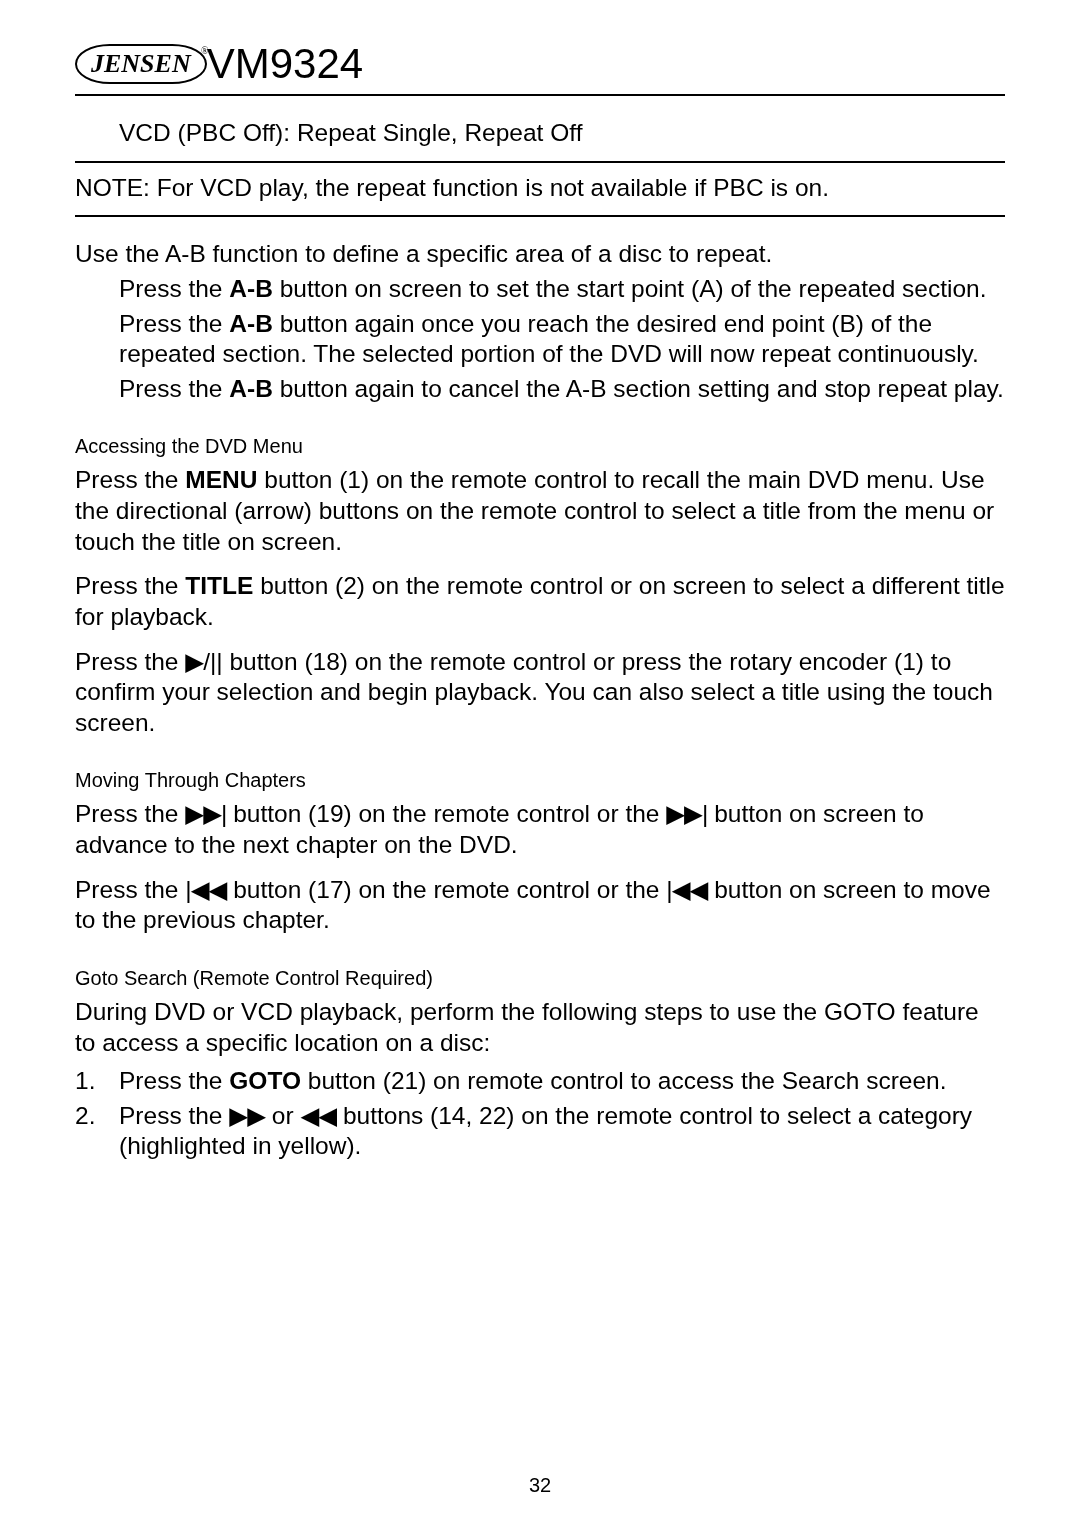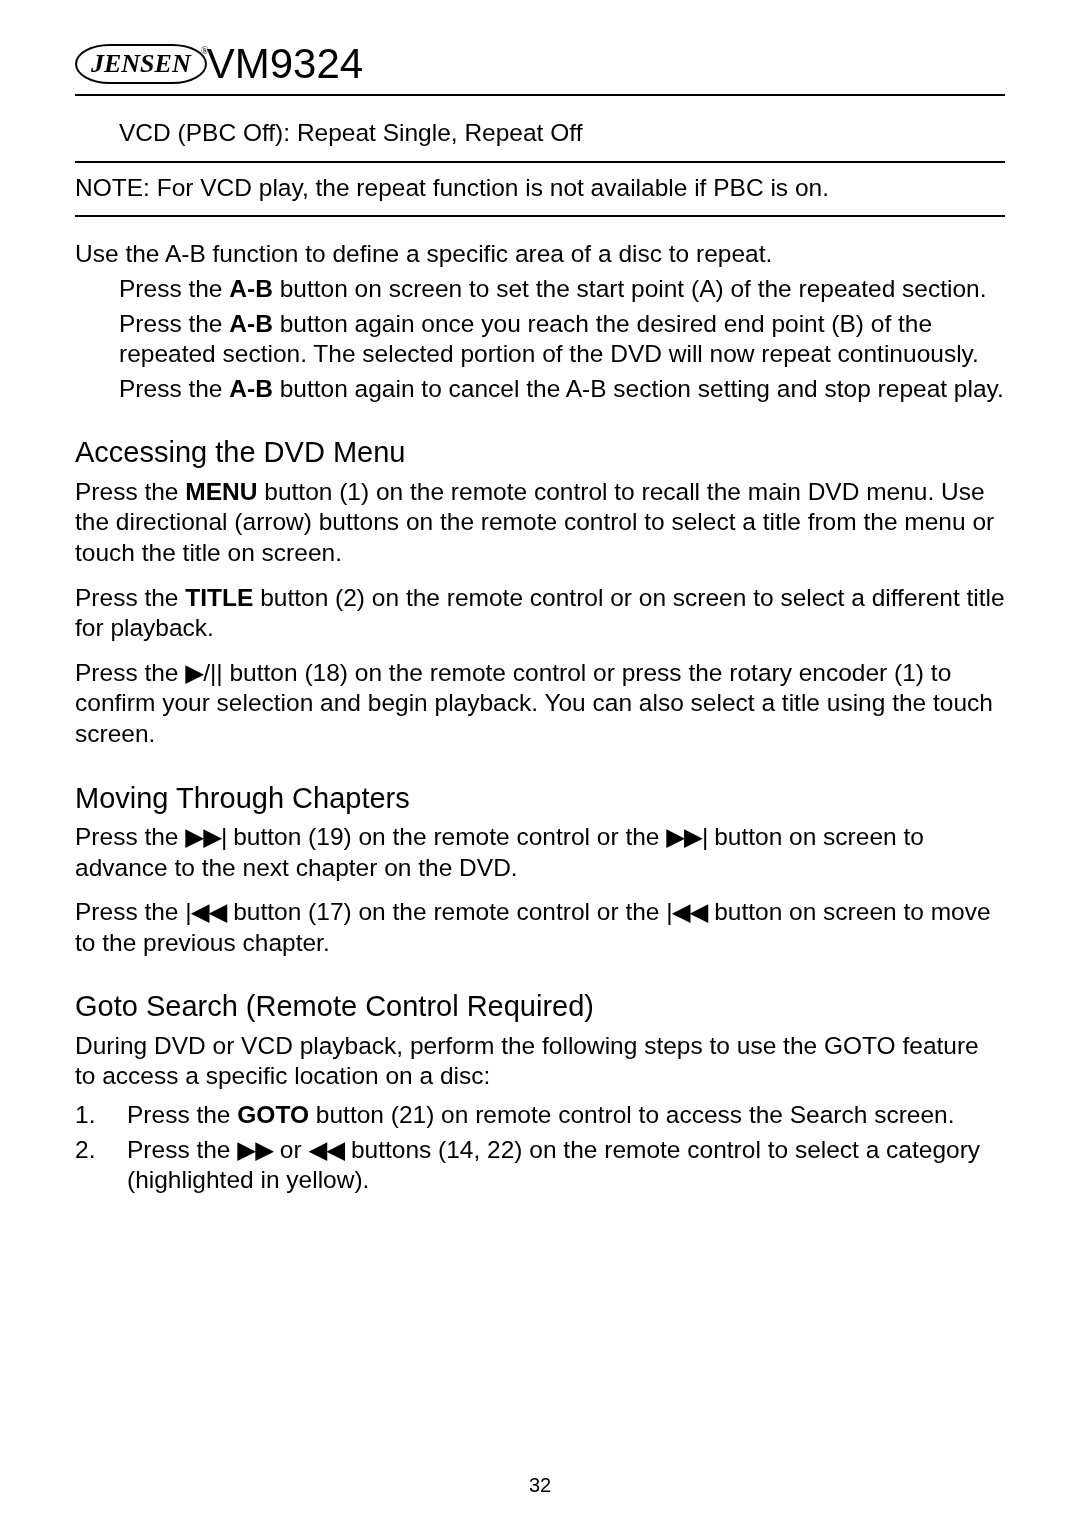--- a/index.html
+++ b/index.html
@@ -62,40 +62,39 @@
     margin: 0 0 14px 0;
   }
   .bold { font-weight: bold; }
   .hr-thick {
     border: none;
     border-top: 2.5px solid #000;
     margin: 12px 0 10px 0;
   }
   h2.sect {
     font-weight: normal;
-    font-size: 29px;
+    font-size: 20px;
     margin: 30px 0 6px 0;
     line-height: 1.25;
   }
   .ol {
     list-style: none;
     padding: 0;
     margin: 0;
   }
   .ol li {
     display: flex;
     margin-bottom: 4px;
   }
   .ol li .num {
     width: 44px;
     flex: 0 0 44px;
   }
   .ol li .txt {
     flex: 1;
-    margin-left: 8px;
   }
   .page-num {
     position: absolute;
     bottom: 24px;
     left: 0;
     width: 100%;
     text-align: center;
     font-size: 20px;
   }
   .sym {

